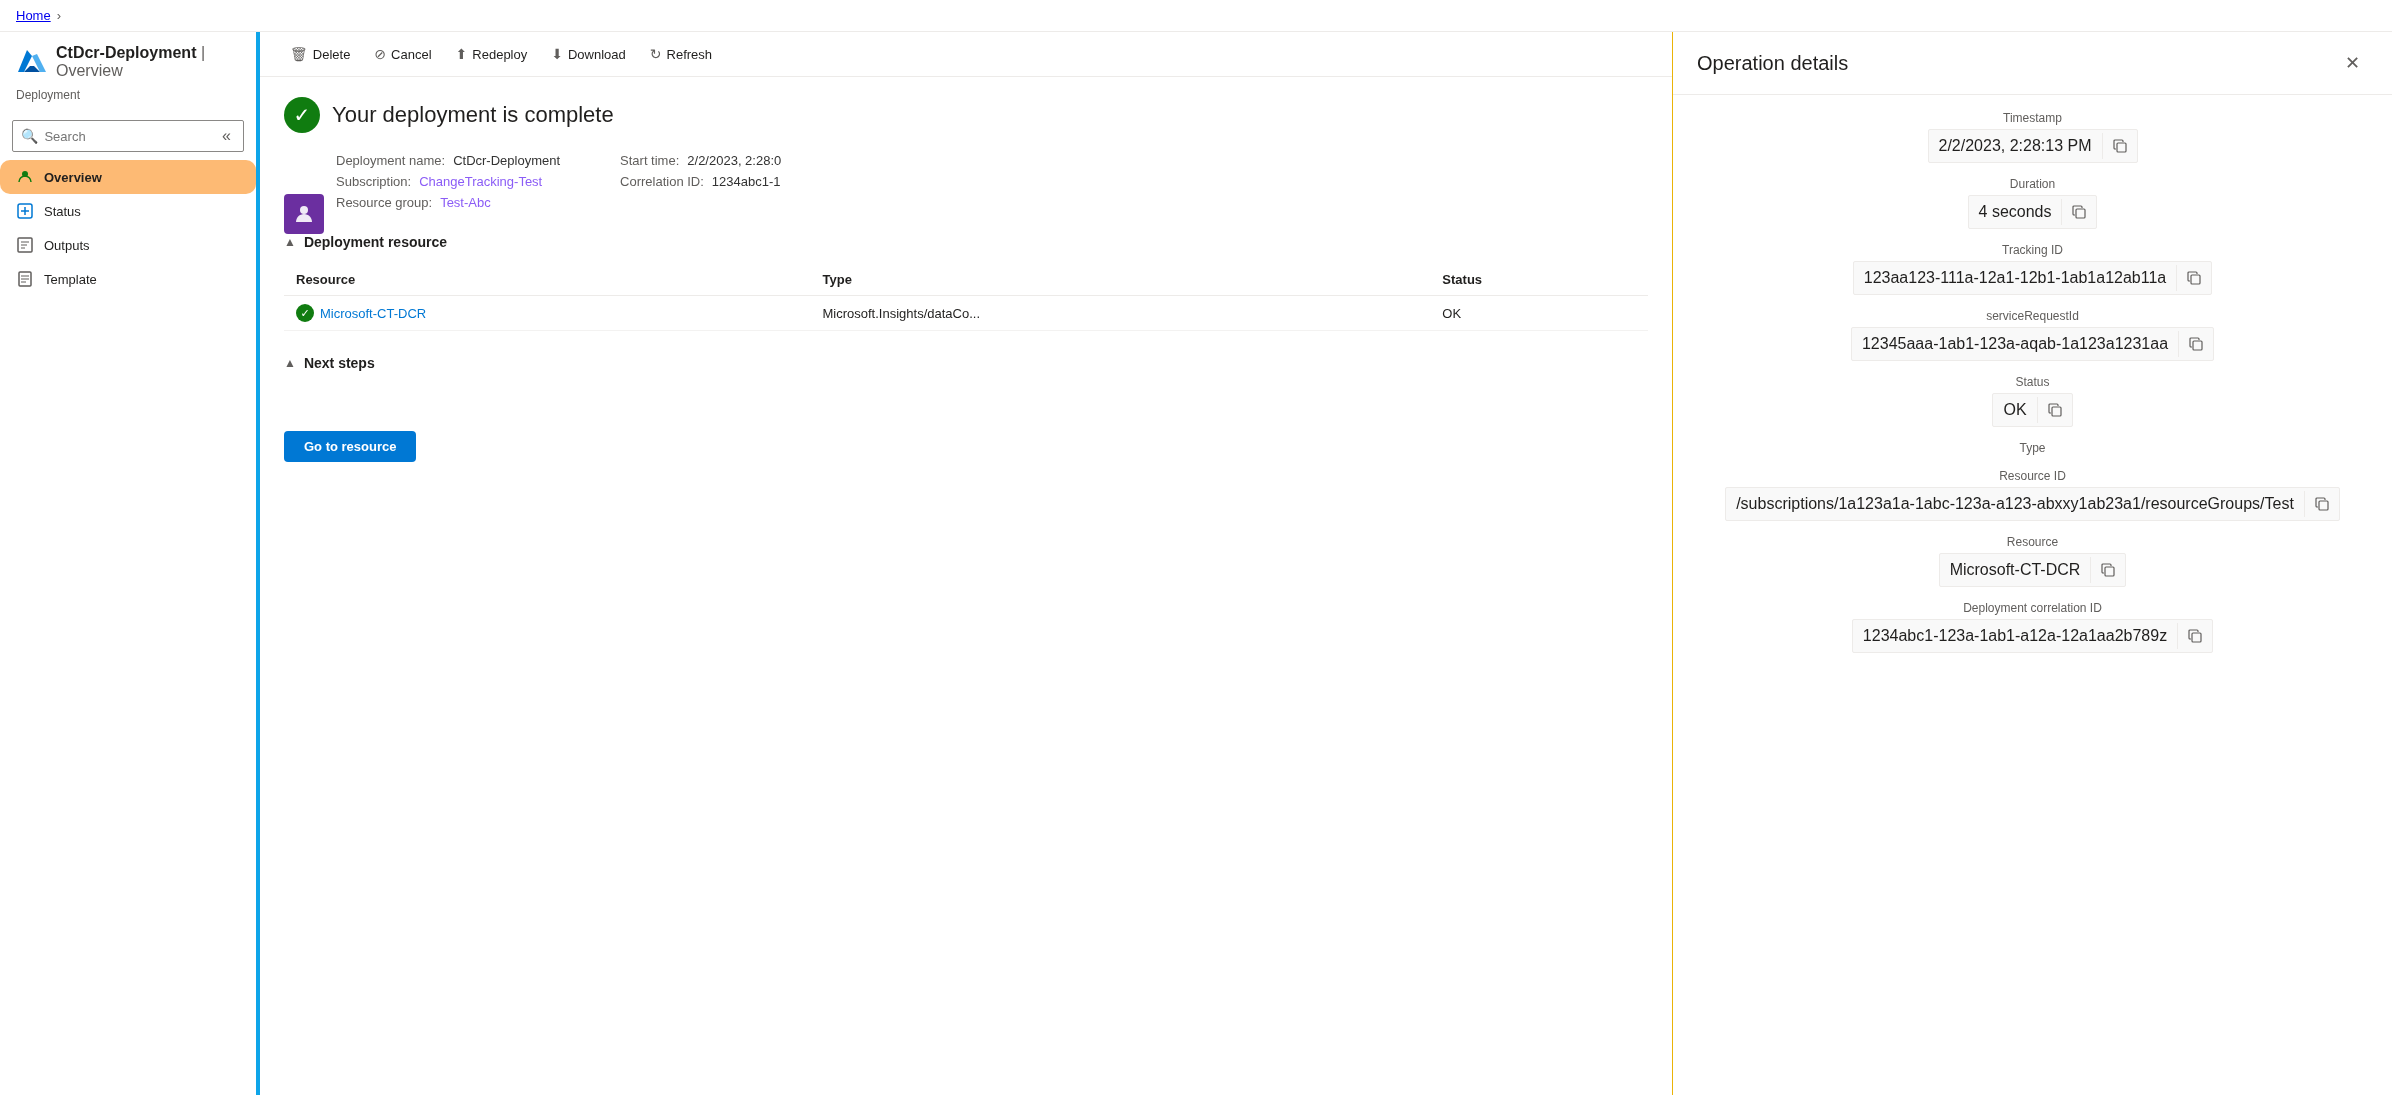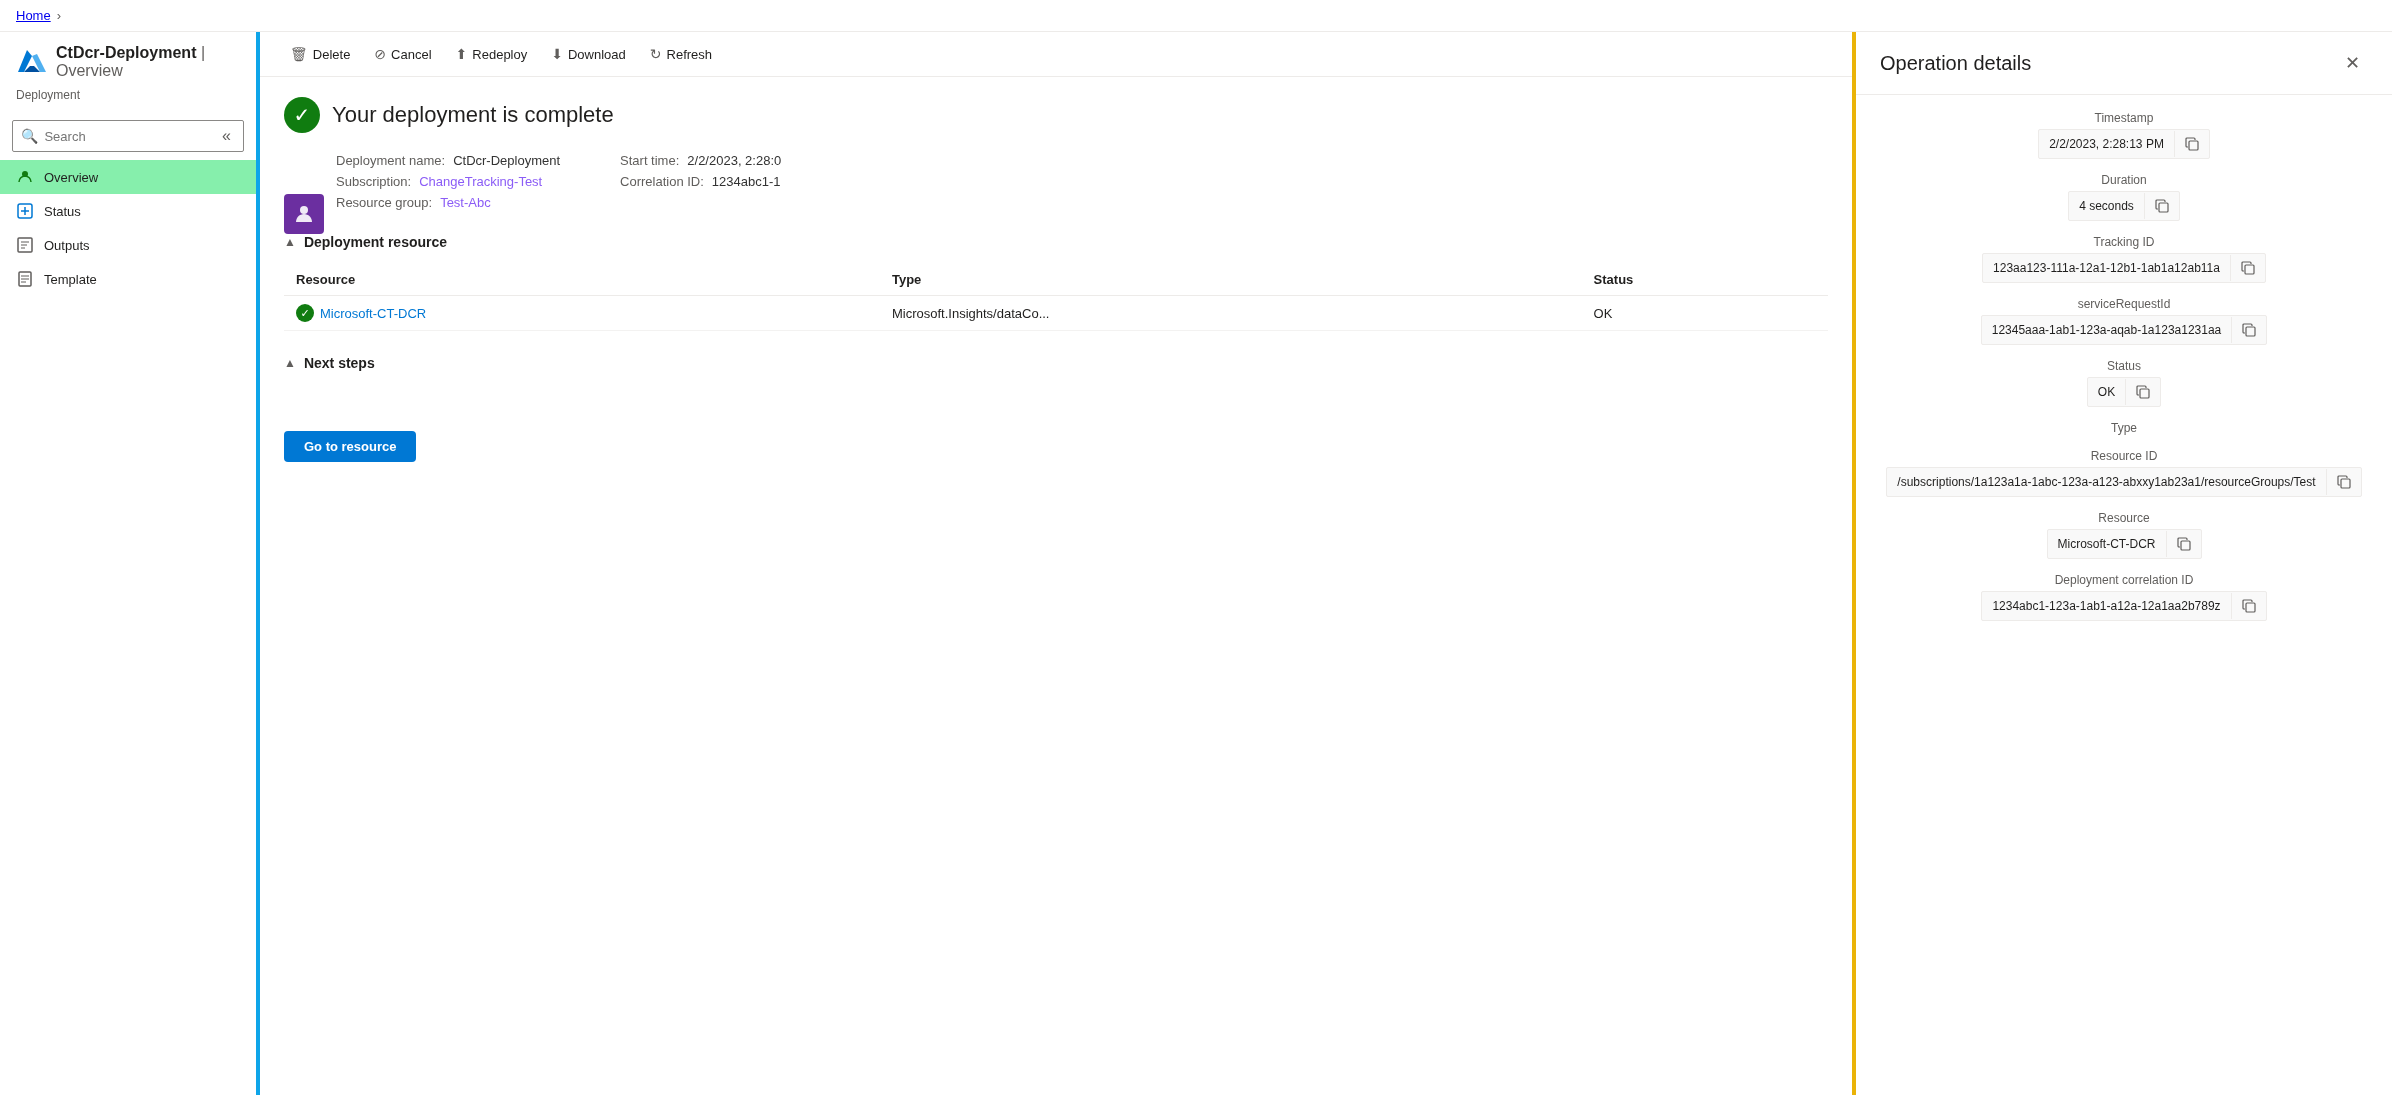--- a/index.html
+++ b/index.html
@@ -13,21 +13,21 @@
     .app-layout { display: flex; flex: 1; overflow: hidden; }
 
     
     .sidebar { width: 260px; border-right: 4px solid #0ea5e9; display: flex; flex-direction: column; overflow-y: auto; }
     .sidebar-header { padding: 12px 16px 8px; display: flex; align-items: center; gap: 8px; }
     .sidebar-subtitle { font-size: 12px; color: #605e5c; padding: 0 16px 10px; }
     .search-box { margin: 8px 12px; display: flex; align-items: center; border: 1px solid #8a8886; border-radius: 2px; padding: 4px 8px; gap: 6px; background: #fff; }
     .search-box input { border: none; outline: none; font-size: 13px; width: 100%; color: #333; }
     .collapse-btn { background: none; border: none; cursor: pointer; color: #605e5c; font-size: 16px; padding: 2px 4px; }
     .nav-item { display: flex; align-items: center; gap: 10px; padding: 8px 16px; cursor: pointer; font-size: 13px; color: #201f1e; }
-    .nav-item.active { background: #86efac; font-weight: 400; }
+    .nav-item.active { background: #fdba74; font-weight: 700; border-radius: 10px; }
     .nav-icon { width: 18px; height: 18px; display: flex; align-items: center; justify-content: center; flex-shrink: 0; }
 
     
     .main-content { flex: 1; display: flex; flex-direction: column; overflow: hidden; }
 
     
     .toolbar { display: flex; align-items: center; gap: 4px; padding: 8px 20px; border-bottom: 1px solid #edebe9; flex-shrink: 0; }
     .toolbar-btn { display: flex; align-items: center; gap: 5px; padding: 6px 10px; background: none; border: none; cursor: pointer; font-size: 13px; color: #201f1e; border-radius: 2px; white-space: nowrap; }
     .toolbar-btn .btn-icon { font-size: 14px; color: #605e5c; }
 
@@ -53,30 +53,30 @@
     .data-table { width: 100%; border-collapse: collapse; margin-bottom: 24px; }
     .data-table th { text-align: left; padding: 8px 12px; font-size: 13px; font-weight: 600; color: #201f1e; border-bottom: 1px solid #edebe9; }
     .data-table td { padding: 8px 12px; font-size: 13px; color: #201f1e; border-bottom: 1px solid #f3f2f1; }
     .status-ok { color: #333; }
     .resource-link { color: #0078d4; text-decoration: none; cursor: pointer; display: flex; align-items: center; gap: 6px; }
 
     
     .go-resource-btn { background: #0078d4; color: white; border: none; padding: 8px 20px; font-size: 13px; cursor: pointer; border-radius: 4px; font-weight: 600; margin-top: 46px; }
 
     
-    .op-panel { width: 540px; border-left: 4px solid #eab308; display: flex; flex-direction: column; overflow-y: auto; flex-shrink: 0; }
+    .op-panel { width: 720px; border-left: 1px solid #eab308; display: flex; flex-direction: column; overflow-y: auto; flex-shrink: 0; }
     .op-panel-header { display: flex; justify-content: space-between; align-items: center; padding: 16px 24px; border-bottom: 1px solid #edebe9; flex-shrink: 0; }
     .op-panel-title { font-size: 20px; font-weight: 400; color: #201f1e; }
     .close-btn { background: none; border: none; cursor: pointer; font-size: 18px; color: #605e5c; padding: 4px 8px; }
     .op-panel-body { padding: 16px 24px; display: flex; flex-direction: column; gap: 14px; overflow-y: auto; }
 
     .field-group { display: flex; flex-direction: column; gap: 4px; align-items: center; }
     .field-label { font-size: 12px; color: #605e5c; font-weight: 400; }
     .field-value-row { display: flex; align-items: center; border: 1px solid #edebe9; background: #f9f9f9; border-radius: 2px; }
-    .field-value { flex: 1; padding: 7px 10px; font-size: 12px; color: #201f1e; overflow: hidden; text-overflow: ellipsis; white-space: nowrap; }
+    .field-value { flex: 1; padding: 7px 10px; font-size: 16px; color: #201f1e; overflow: hidden; text-overflow: ellipsis; white-space: nowrap; }
     .copy-btn { background: none; border: none; border-left: 1px solid #edebe9; padding: 6px 10px; cursor: pointer; color: #605e5c; font-size: 14px; display: flex; align-items: center; flex-shrink: 0; }
 
     
     .row-check { width: 18px; height: 18px; border-radius: 50%; background: #107c10; display: inline-flex; align-items: center; justify-content: center; color: white; font-size: 11px; flex-shrink: 0; }
 
     .meta-with-icon { display: flex; align-items: flex-end; gap: 12px; }
   </style>
 </head>
 <body>
 

